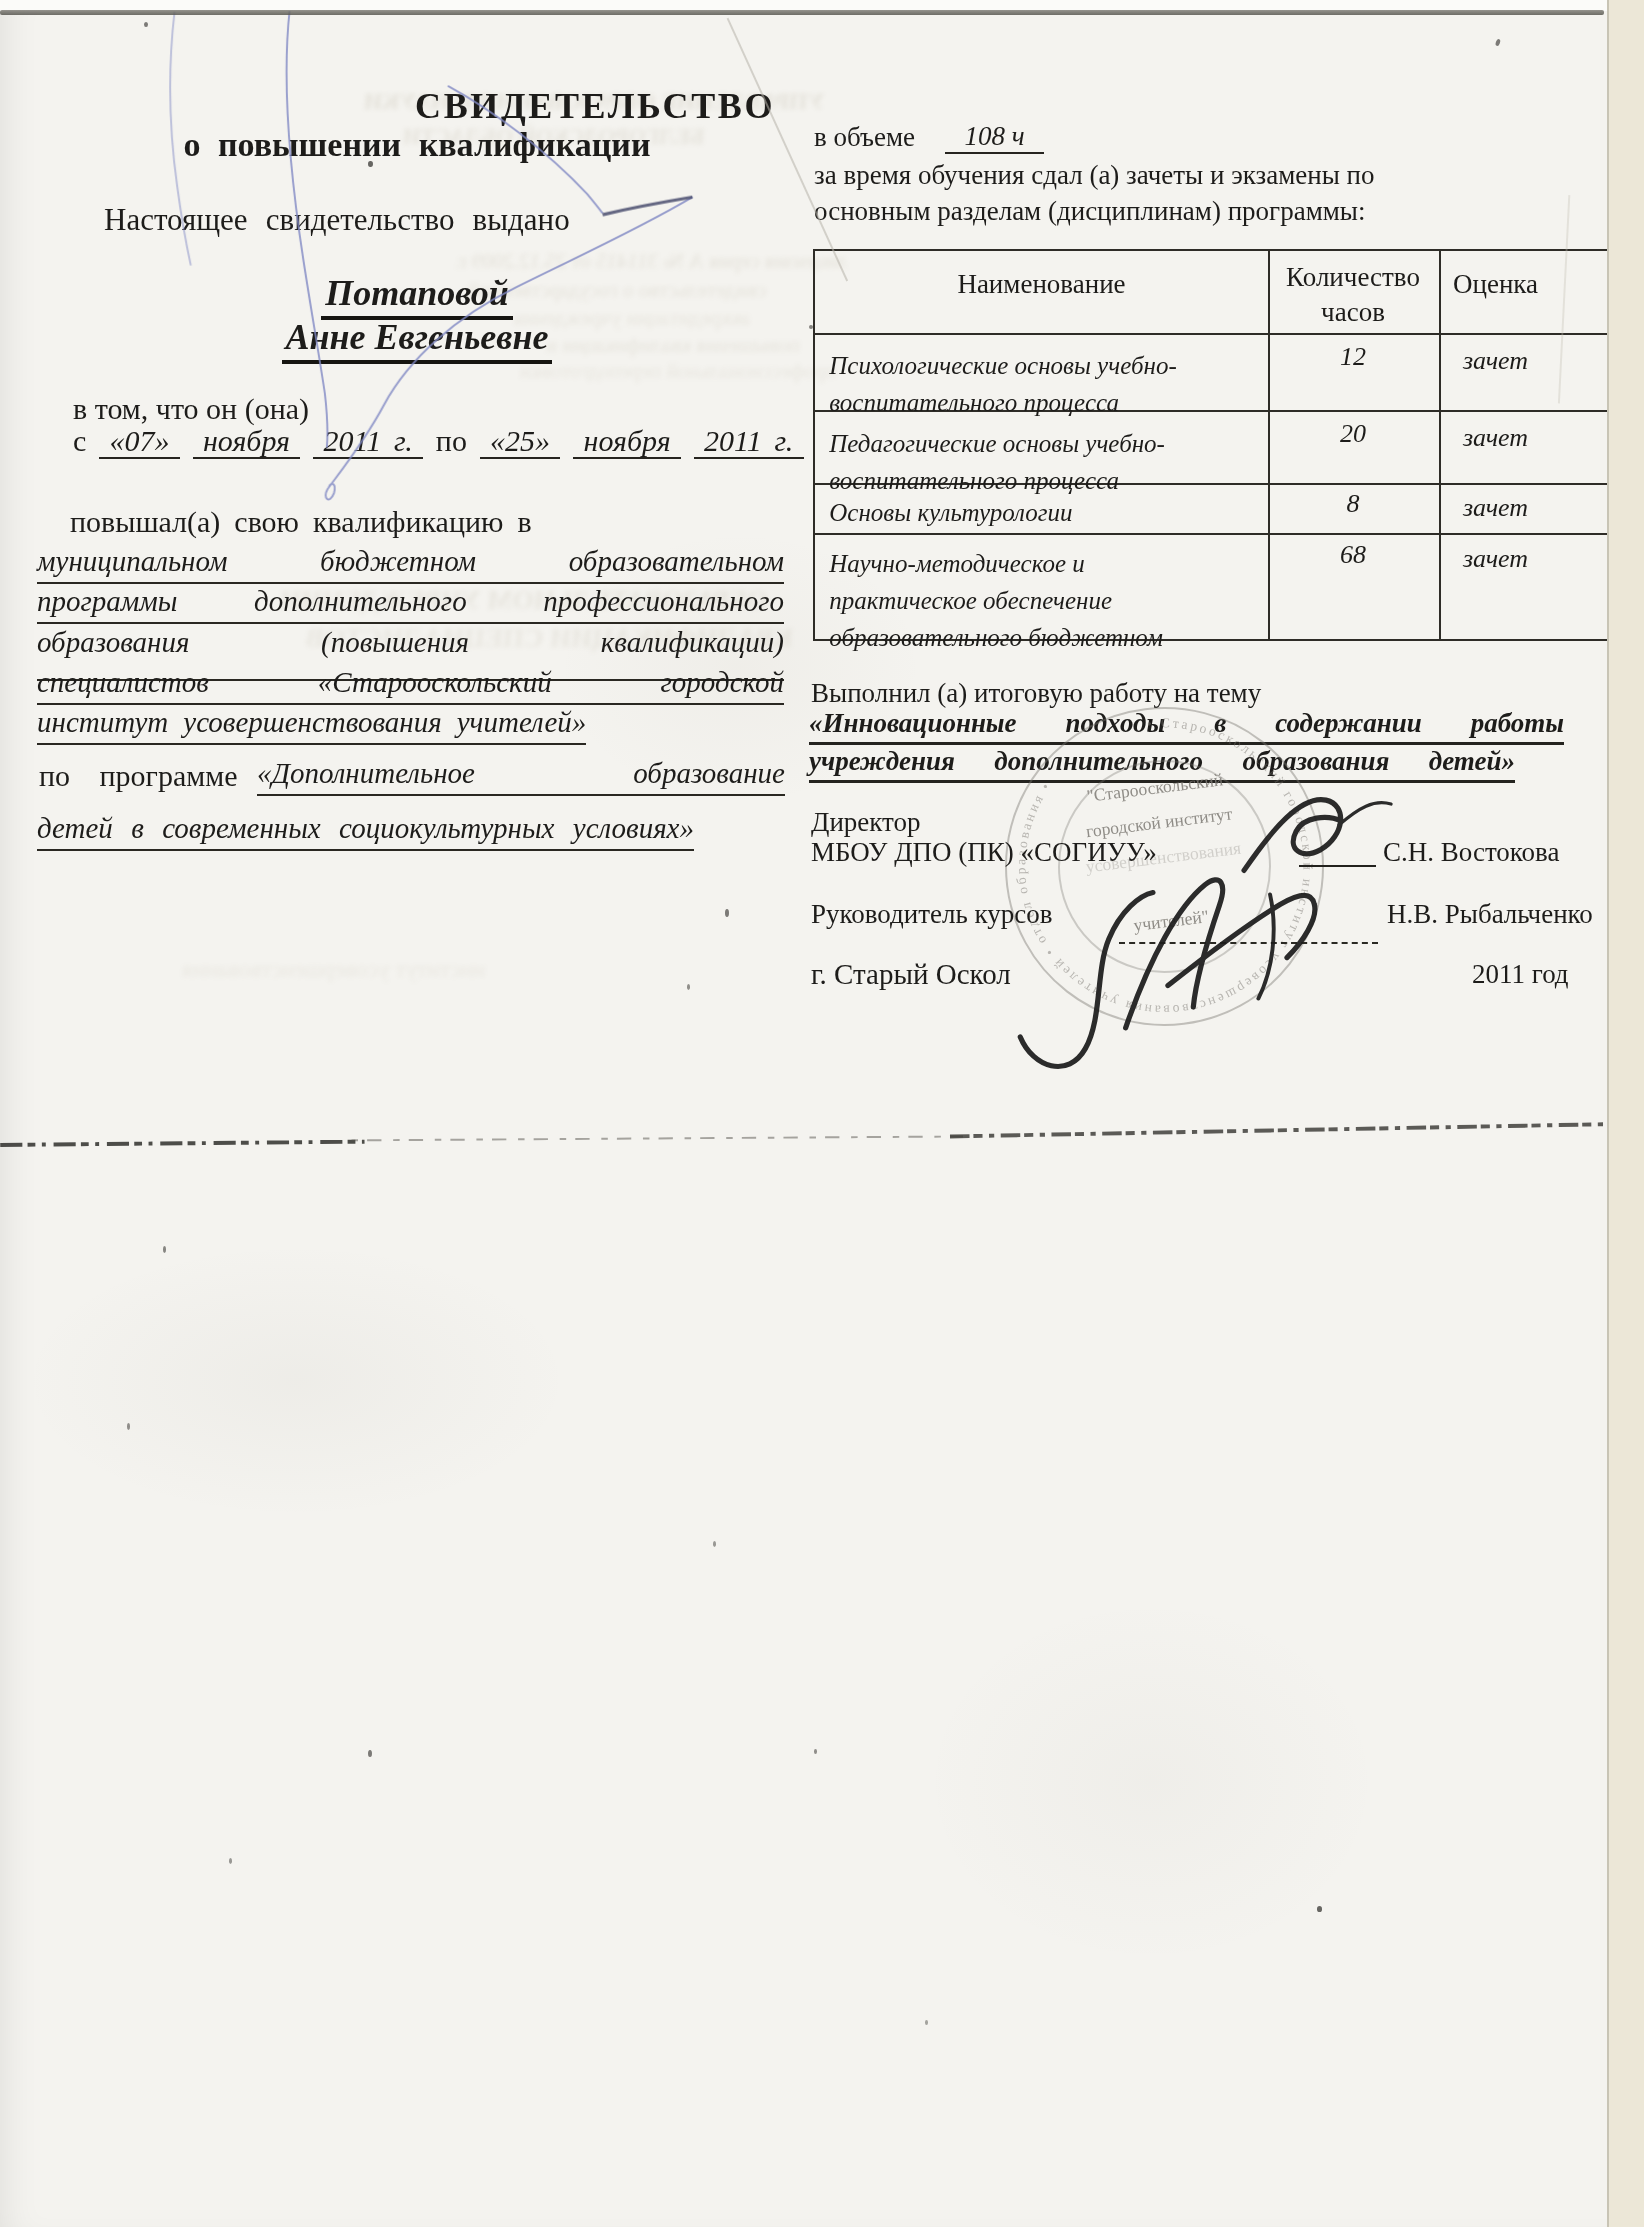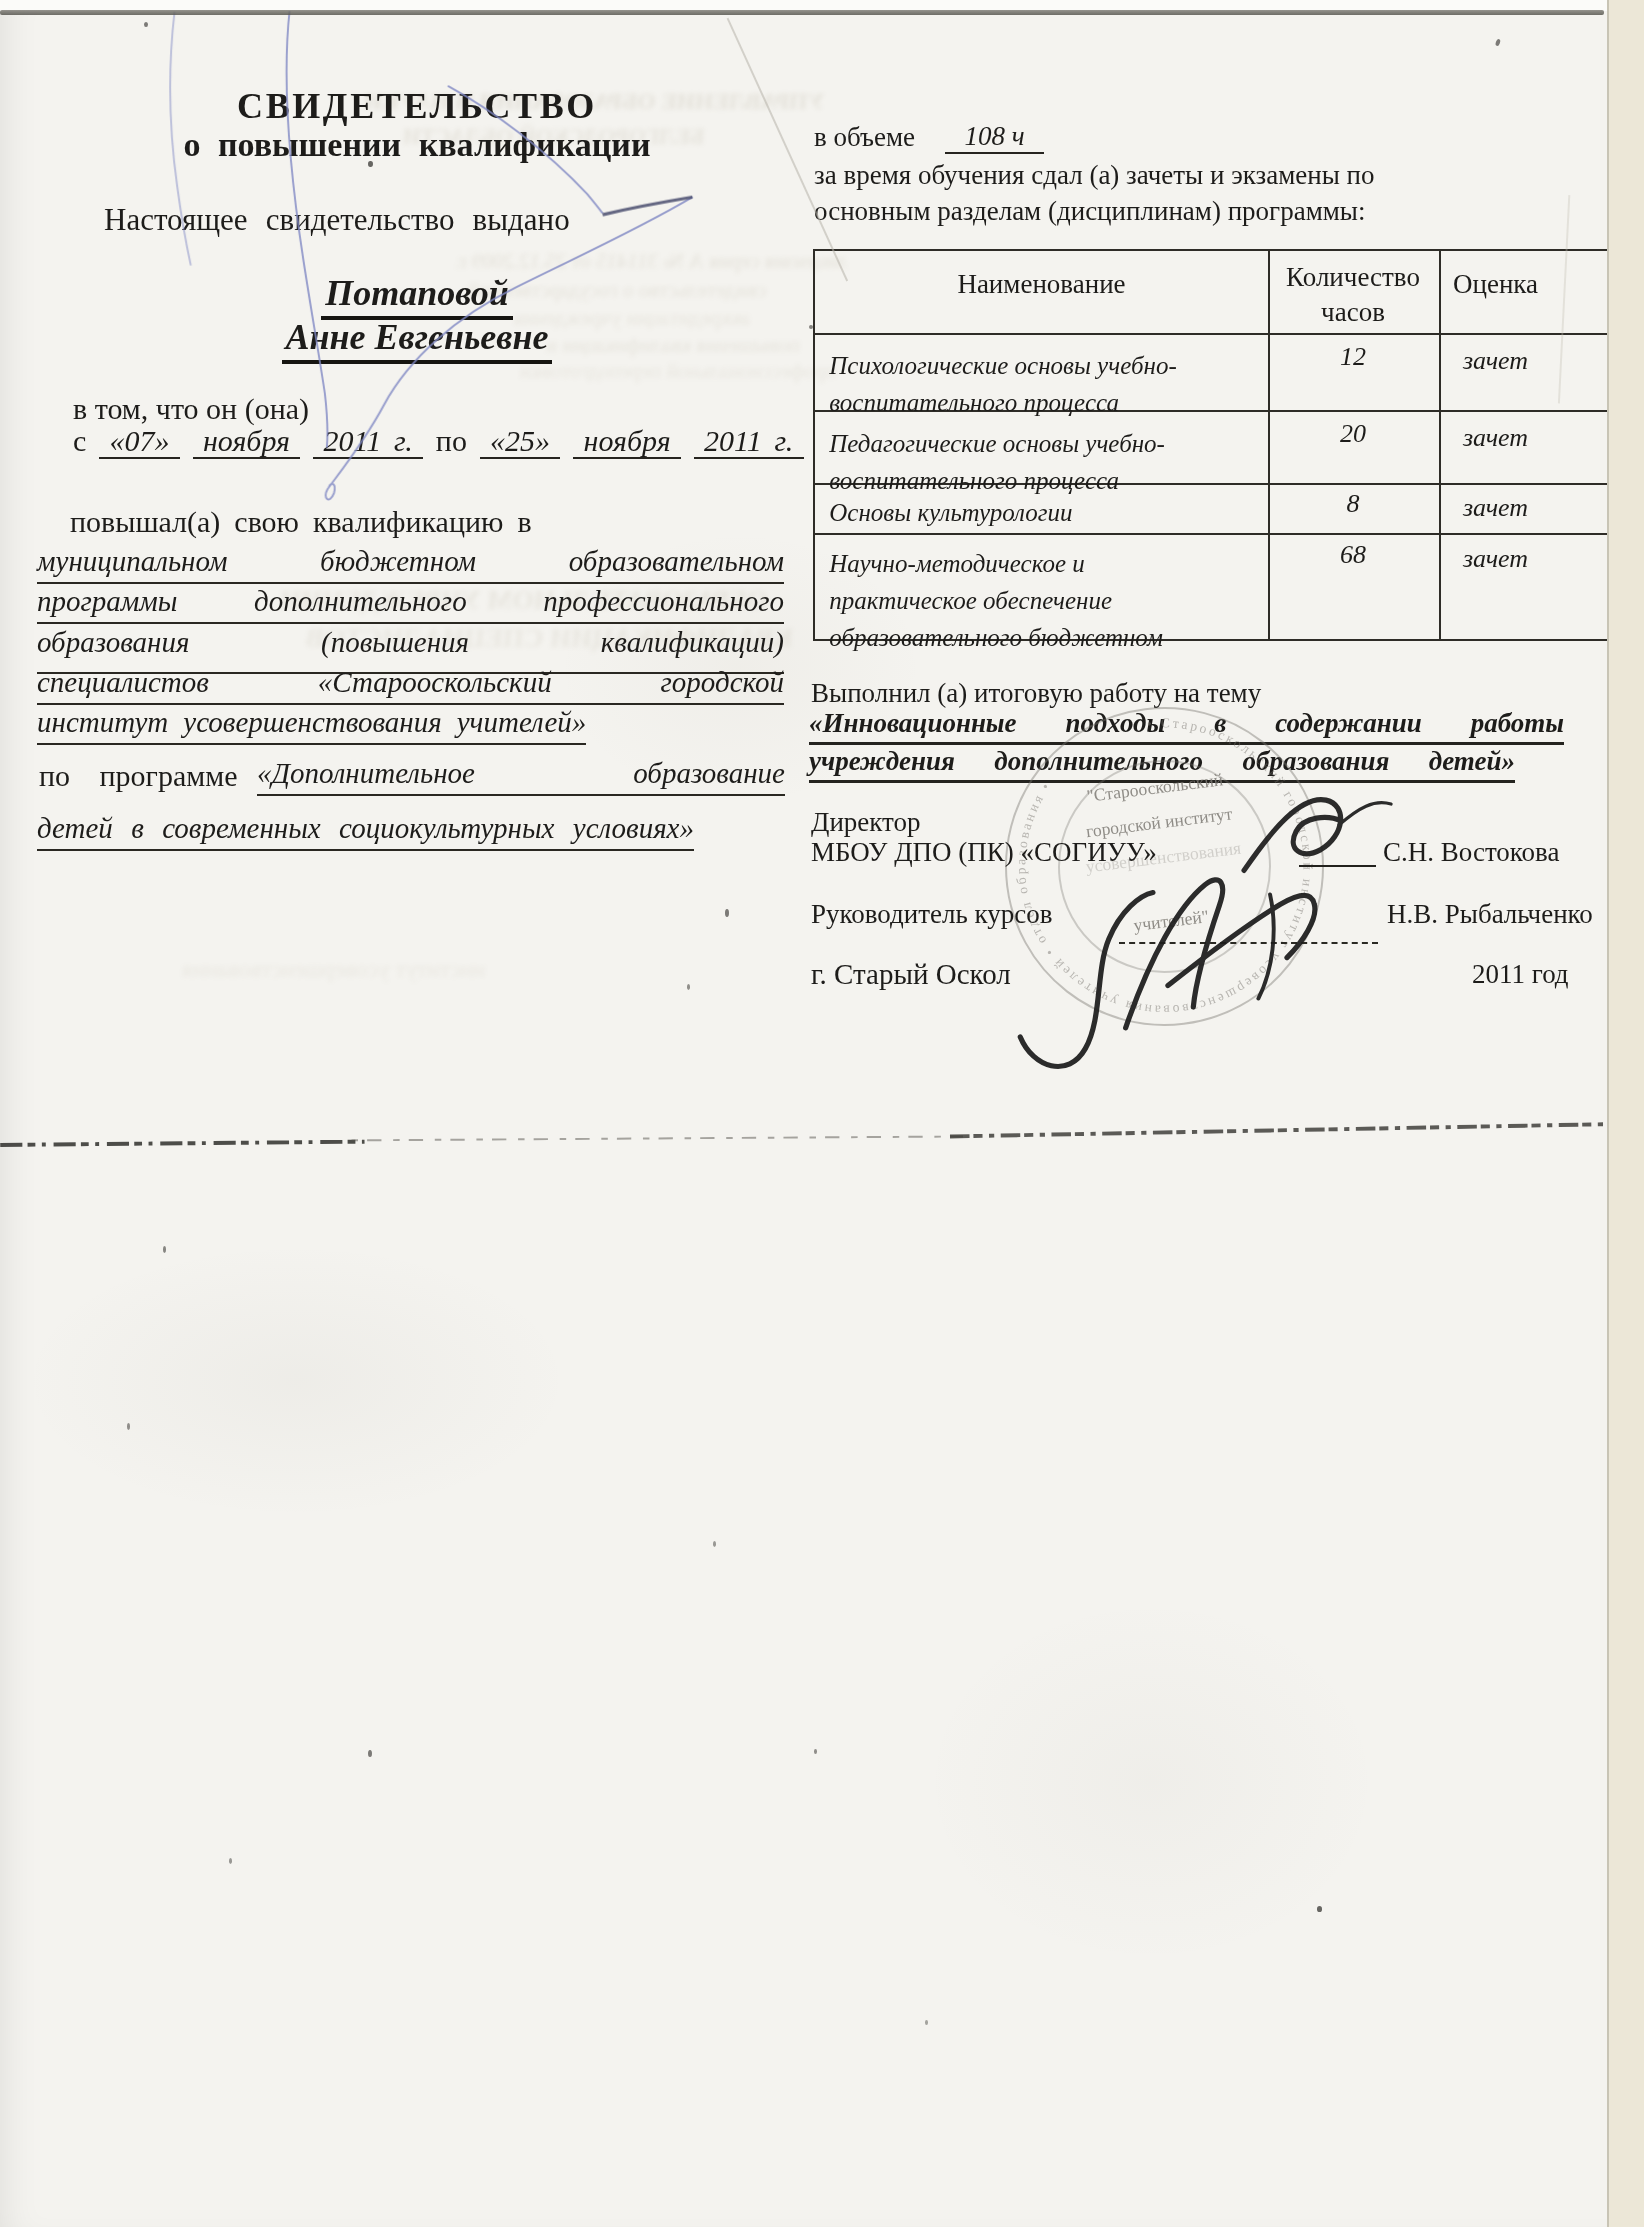--- a/index.html
+++ b/index.html
@@ -18,21 +18,21 @@
             background:linear-gradient(#83817a,#55544e);opacity:.85;border-radius:2px;}
   .right-strip{position:absolute;top:0;right:0;width:36px;height:100%;background:#ece7d7;
             border-left:2px solid #c8c4b5;}
   
   .c{text-align:center;}
   .it{font-style:italic;}
   .just{text-align:justify;text-align-last:justify;}
   .fill{border-bottom:3.3px solid #24231f;}
   .fill4{border-bottom:2.6px solid #2a2822;}
   .u{border-bottom:2.6px solid #26241f;padding:0 10.4px;font-style:italic;}
-  .title1{font-size:36px;font-weight:bold;letter-spacing:2.6px;}
+  .title1{font-size:36px;font-weight:bold;letter-spacing:2.6px;text-align:right;}
   .title2{font-size:34px;font-weight:bold;word-spacing:9px;}
   .body48{font-size:31px;word-spacing:10.4px;}
   .body46{font-size:30px;}
   .body45i{font-size:29px;font-style:italic;}
   .body42{font-size:27px;}
   .name{font-size:36px;font-weight:bold;font-style:italic;
         border-bottom:4.6px solid #161511;padding:0 3.9px 2.6px 3.9px;}
   .ghost{position:absolute;transform:scaleX(-1) skewX(4deg);filter:blur(2.6px);
          color:#8f8468;white-space:nowrap;font-weight:bold;pointer-events:none;}
   .speck{position:absolute;background:#2b2a26;border-radius:50%;}
@@ -86,21 +86,21 @@
     <span>по</span>
     <span class="u">«25»</span>
     <span class="u">ноября</span>
     <span class="u">2011 г.</span>
   </div>
 
   <div class="abs body46" style="left:70px;top:505px;word-spacing:6.5px">повышал(а) свою квалификацию в</div>
 
   <div class="abs body45i just fill4" style="left:37px;top:545px;width:747px;padding-bottom:3.9px">муниципальном бюджетном образовательном</div>
   <div class="abs body45i just fill4" style="left:37px;top:585px;width:747px;padding-bottom:3.9px">программы дополнительного профессионального</div>
-  <div class="abs body45i just fill4" style="left:37px;top:626px;width:747px;padding-bottom:13px">образования (повышения квалификации)</div>
+  <div class="abs body45i just fill4" style="left:37px;top:626px;width:747px;padding-bottom:20px">образования (повышения квалификации)</div>
   <div class="abs body45i just fill4" style="left:37px;top:666px;width:747px;padding-bottom:3.9px">специалистов «Старооскольский городской</div>
   <div class="abs body45i fill4" style="left:37px;top:706px;padding-bottom:3.9px;word-spacing:7.8px">институт усовершенствования учителей»</div>
 
   <div class="abs body46" style="left:39px;top:759px;word-spacing:22px">по программе</div>
   <div class="abs body45i just fill4" style="left:257px;top:757px;width:528px;padding-bottom:3.9px">«Дополнительное образование</div>
   <div class="abs body45i just fill4" style="left:37px;top:812px;width:657px;padding-bottom:3.9px">детей в современных социокультурных условиях»</div>
 
   <div class="abs body42" style="left:814px;top:122px">в объеме</div>
   <div class="abs body42 u" style="left:945px;top:121px;padding:0 19.5px">108 ч</div>
   <div class="abs body42" style="left:814px;top:160px">за время обучения сдал (а) зачеты и экзамены по</div>

